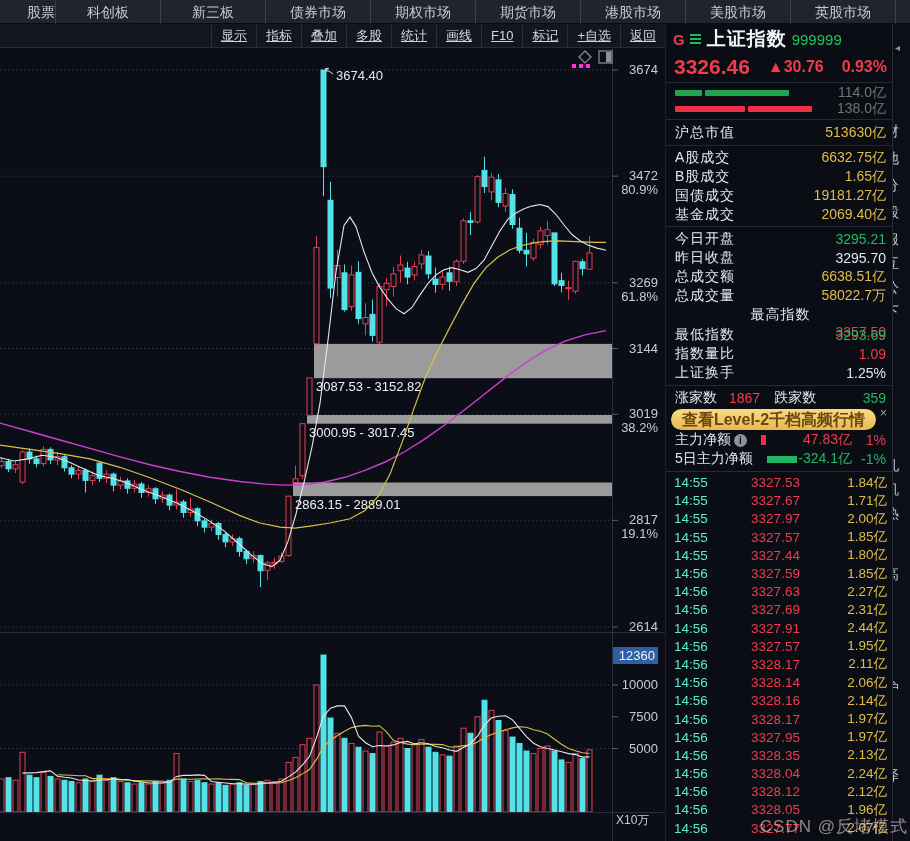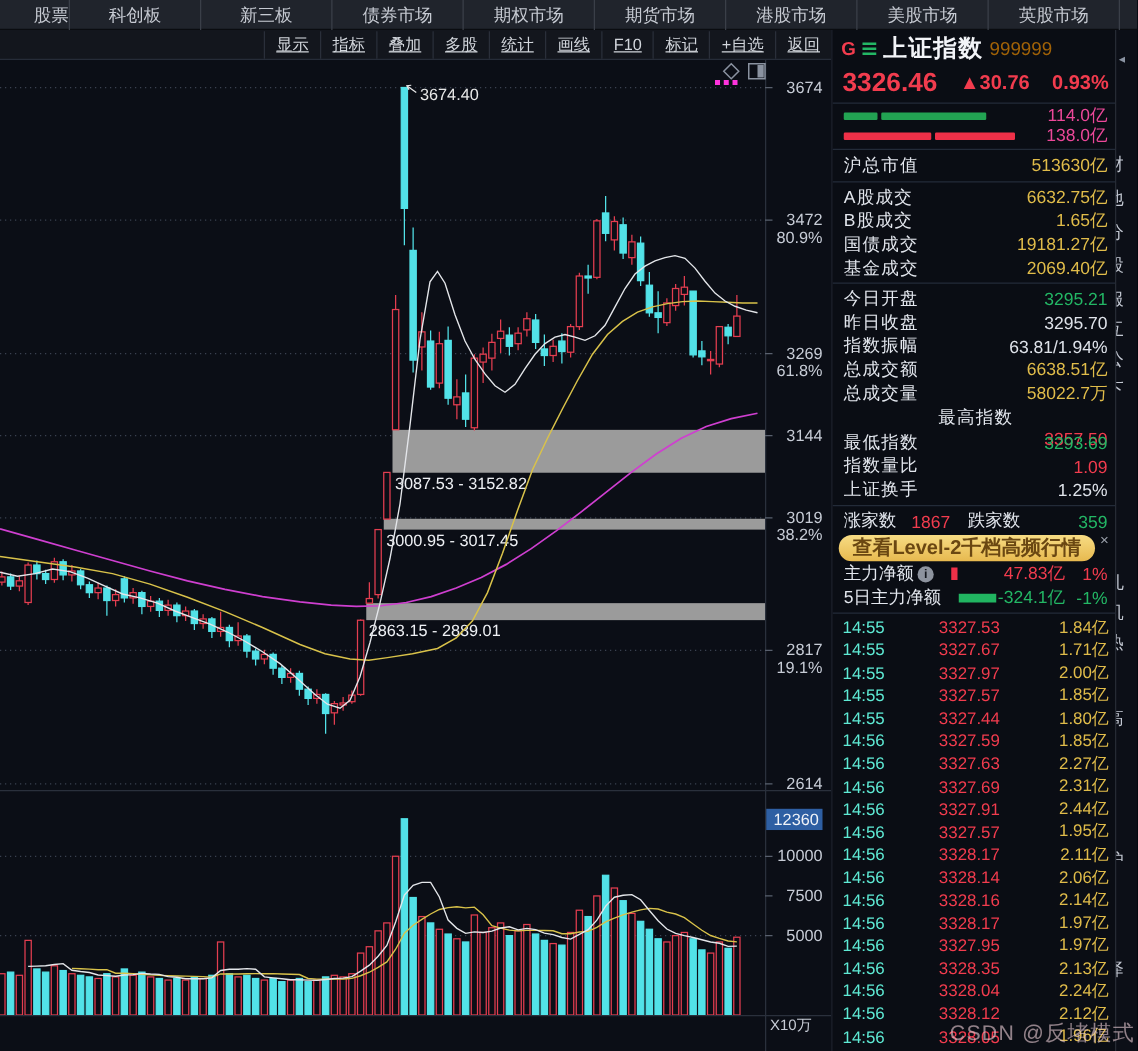--- a/index.html
+++ b/index.html
@@ -20,29 +20,29 @@
   #chart-svg{position:absolute;left:0;top:48px;}
   svg text{font-family:"Liberation Sans","DejaVu Sans",sans-serif;}
 
   
   .sidebar{position:absolute;left:665px;top:24px;width:227px;height:817px;background:#0a0d14;border-left:1px solid #1c212b;overflow:hidden;}
   .sb-header{height:30px;display:flex;align-items:center;padding:0 0 0 7px;}
   .g-mark{color:#f23c4e;font-weight:700;font-size:15px;margin-right:5px;}
   .burger{display:inline-block;margin-right:6px;}
   .burger i{display:block;width:11px;height:2px;background:#23b765;margin:2px 0;}
   .idx-name{color:#f2f4f8;font-weight:700;font-size:19px;margin-right:5px;letter-spacing:1px;}
-  .idx-code{color:#a16207;font-size:15px;}
+  .idx-code{color:#22c55e;font-size:15px;}
   .sb-quote{height:26px;display:flex;align-items:center;padding:0 5px 0 8px;}
   .q-price{color:#f23c4e;font-weight:700;font-size:21px;flex:0 0 auto;}
   .q-chg{color:#f23c4e;font-weight:700;font-size:16px;flex:1;text-align:center;}
   .q-pct{color:#f23c4e;font-weight:700;font-size:16px;flex:0 0 auto;}
   .hr{height:1px;background:#232b38;margin:2px 0;}
   .bar-row{height:16px;display:flex;align-items:center;padding:0 6px 0 9px;}
   .bar-seg{height:6px;border-radius:1px;margin-right:3px;}
-  .bar-row .val{margin-left:auto;font-size:14px;color:#ec4899;}
+  .bar-row .val{margin-left:auto;font-size:14px;color:#737373;}
   .stat-row{display:flex;align-items:center;padding:0 6px 0 9px;font-size:14px;}
   .stat-row .lab{color:#e3e7ee;letter-spacing:1px;}
   .stat-row .val{margin-left:auto;text-align:center;}
   .v-y{color:#e0bc4a;} .v-w{color:#dfe3ea;} .v-r{color:#f23c4e;} .v-g{color:#23b765;}
   .zd-row{height:20px;display:flex;align-items:center;padding:0 6px 0 9px;font-size:14px;}
   .zd-row .lab{color:#e3e7ee;}
   .zd-row .n1{color:#f23c4e;margin:0 14px 0 12px;}
   .zd-row .n2{color:#23b765;margin-left:auto;}
   .banner{position:relative;height:23px;margin:0 6px 0 5px;}
   .banner-pill{position:absolute;left:0;top:1px;right:10px;height:21px;border-radius:11px;background:linear-gradient(#f7dc84,#e7b94f);color:#6a4712;font-size:16px;font-weight:700;text-align:center;line-height:21px;cursor:pointer;}
@@ -473,24 +473,20 @@
     <div id="grp-stats">
         <div class="stat-row" style="height: 19.2px;">
           <span class="lab">今日开盘</span>
           <span class="val v-g">3295.21</span>
         </div>
         <div class="stat-row" style="height: 19.2px;">
           <span class="lab">昨日收盘</span>
           <span class="val v-w">3295.70</span>
         </div>
         <div class="stat-row" style="height: 19.2px;">
-          <span class="lab">指数振幅</span>
-          <span class="val v-w">63.81/1.94%</span>
-        </div>
-        <div class="stat-row" style="height: 19.2px;">
           <span class="lab">总成交额</span>
           <span class="val v-y">6638.51亿</span>
         </div>
         <div class="stat-row" style="height: 19.2px;">
           <span class="lab">总成交量</span>
           <span class="val v-y">58022.7万</span>
         </div>
         <div class="stat-row" style="height: 19.2px; flex-direction: column;">
           <span class="lab">最高指数</span>
           <span class="val v-r">3357.50</span>

